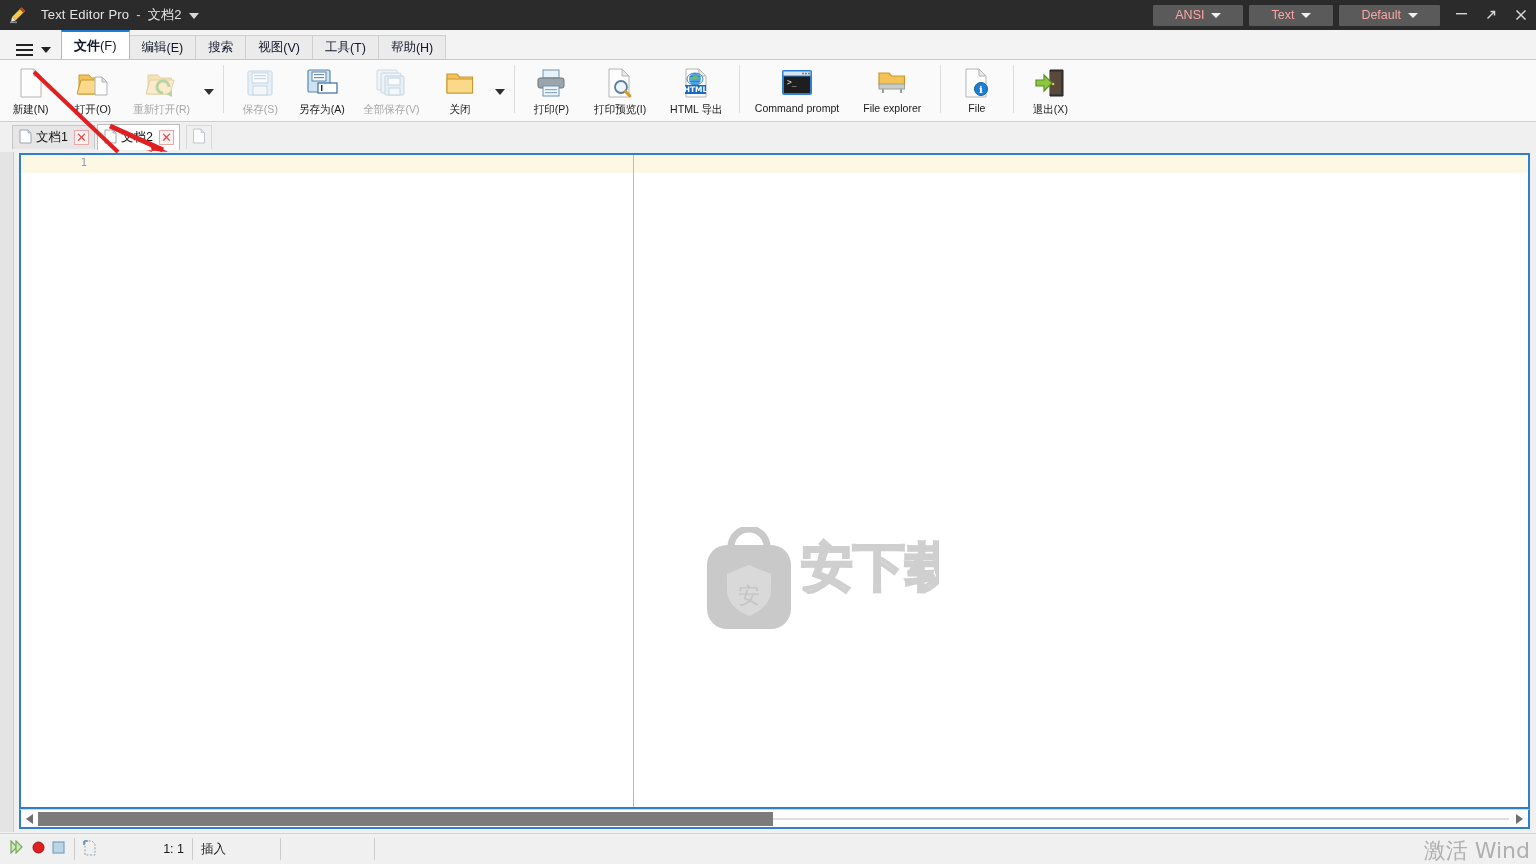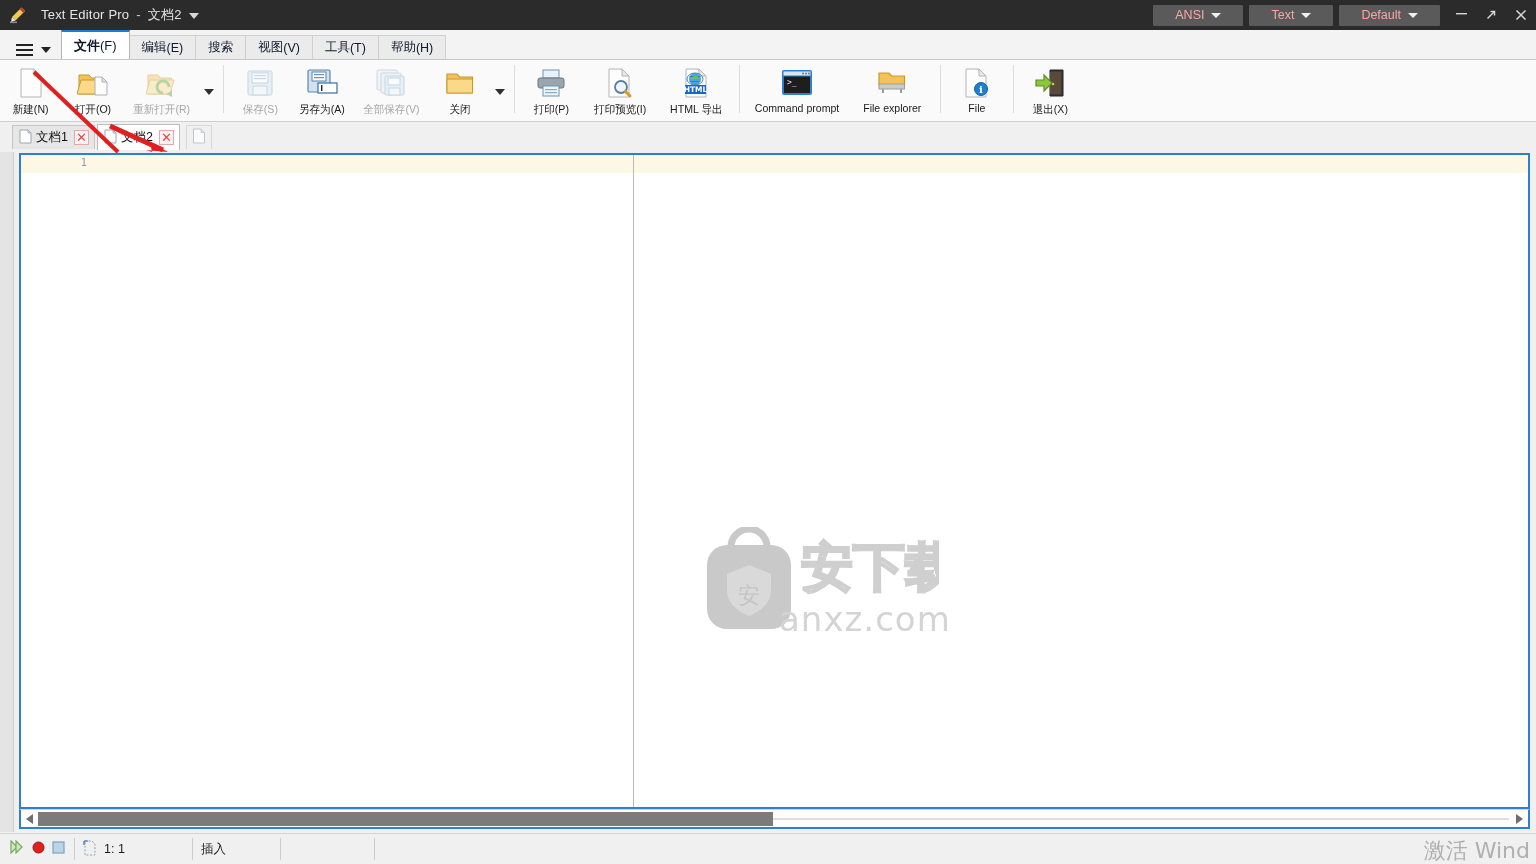--- a/index.html
+++ b/index.html
@@ -192,21 +192,21 @@
   }
 
   
   .statusbar {
     position: absolute; left: 0; top: 833px; width: 1536px; height: 31px;
     background: #f0f0f0; border-top: 1px solid #d4d4d4;
     display: flex; align-items: center;
   }
   .sb-cell {
     height: 22px; display: flex; align-items: center; padding: 0 8px;
-    border-right: 1px solid #cccccc; font-size: 12.5px; color: #1a1a1a;
+    border-right: 1px solid #cccccc; font-size: 12.5px; color: #1a1a1a; justify-content: space-between;
   }
   .sb-cell.noborder { border-right: none; }
   .sb-icons { display: flex; align-items: center; gap: 7px; padding: 0 9px; height: 22px;
               border-right: 1px solid #cccccc; }
   .sb-pos { width: 118px; }
   .sb-ins { width: 88px; }
   .sb-blank { width: 94px; }
   .sb-blank2 { width: 100px; }
 
   .win-act {
@@ -538,21 +538,20 @@
       <div class="watermark">
         <svg width="246" height="110" viewBox="0 0 246 110">
 
           <path d="M38 20 a18 18 0 0 1 36 0" stroke="#c9c9c9" stroke-width="7" fill="none"></path>
           <rect x="14" y="18" width="84" height="84" rx="20" fill="#c9c9c9"></rect>
           <path d="M56 38 l22 9 v16 c0 13 -10 21 -22 26 c-12 -5 -22 -13 -22 -26 v-16 z" fill="#d9d9d9"></path>
           <text x="56" y="76" font-size="22" fill="#c4c4c4" text-anchor="middle" font-family="DejaVu Sans, sans-serif">安</text>
 
           <text x="108" y="58" font-size="52" fill="none" stroke="#cfcfcf" stroke-width="4" font-family="DejaVu Sans, sans-serif">安下载</text>
         </svg>
-        <div class="wm-sub">anxz.com</div>
       </div>
     </div>
 
     <div class="hsb">
       <div class="arw l">
           <i></i>
         </div>
       <div class="track">
         <div class="thumb"></div>
         <div class="rail"></div>

